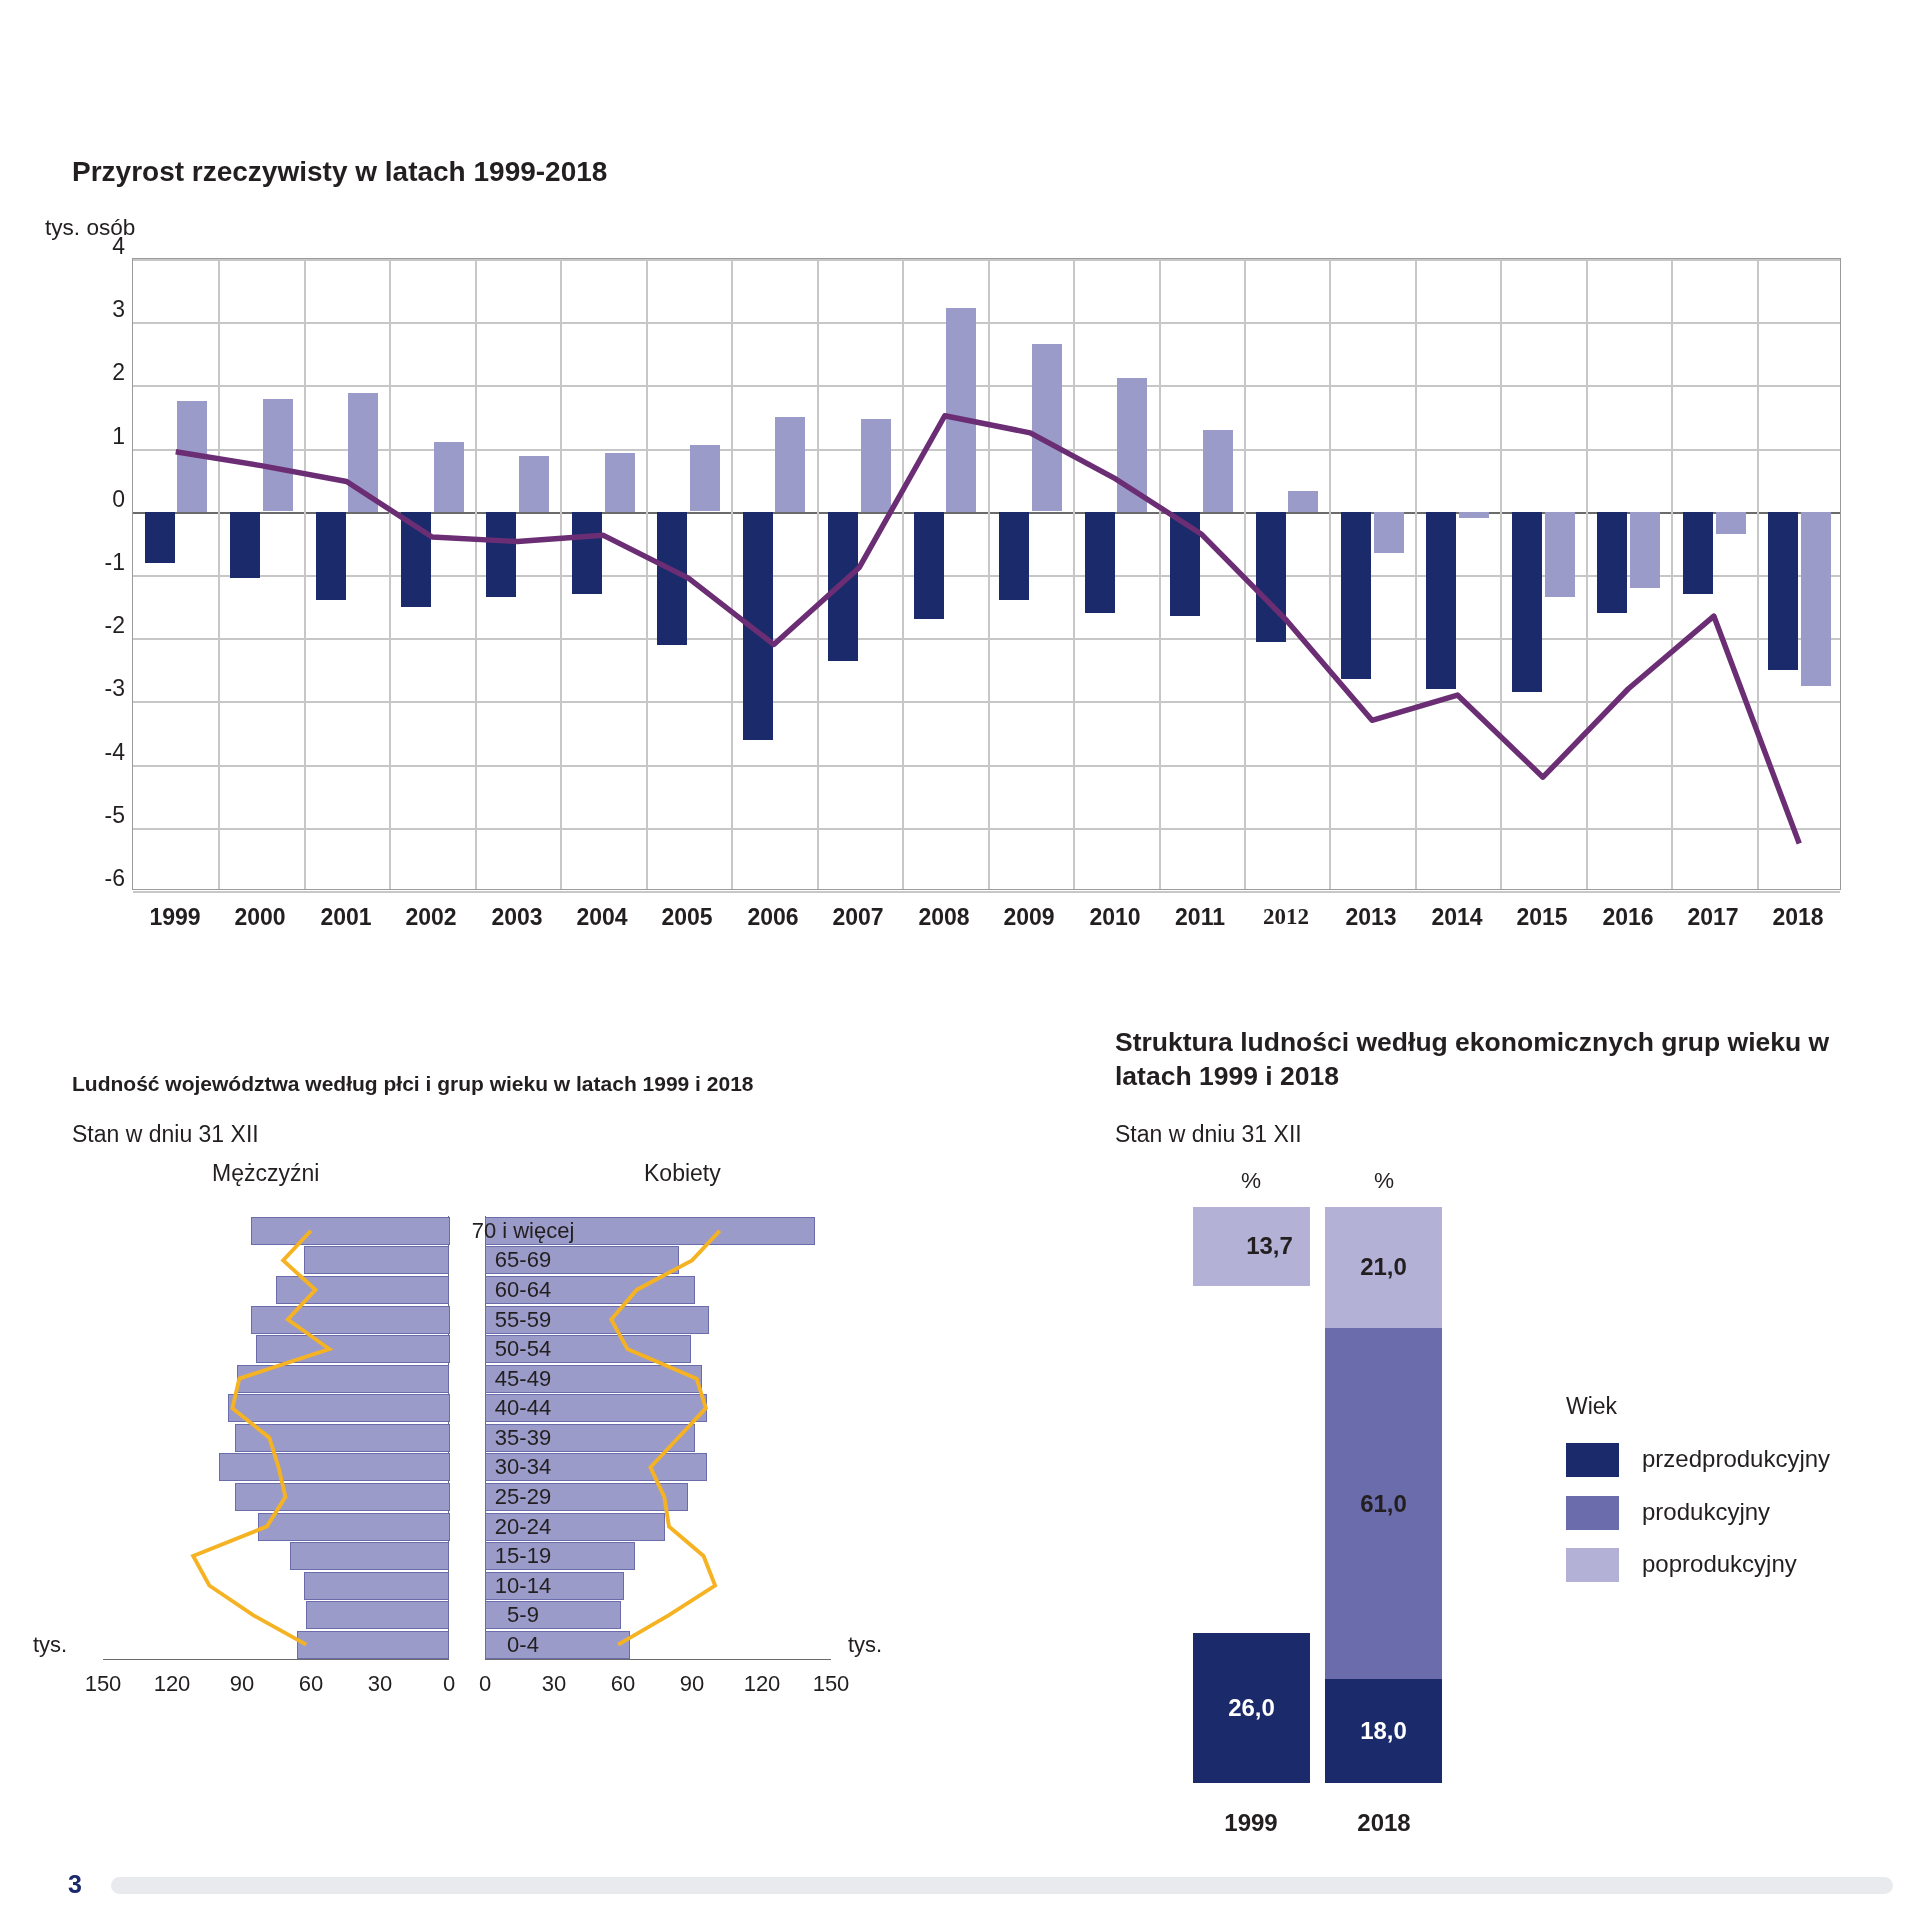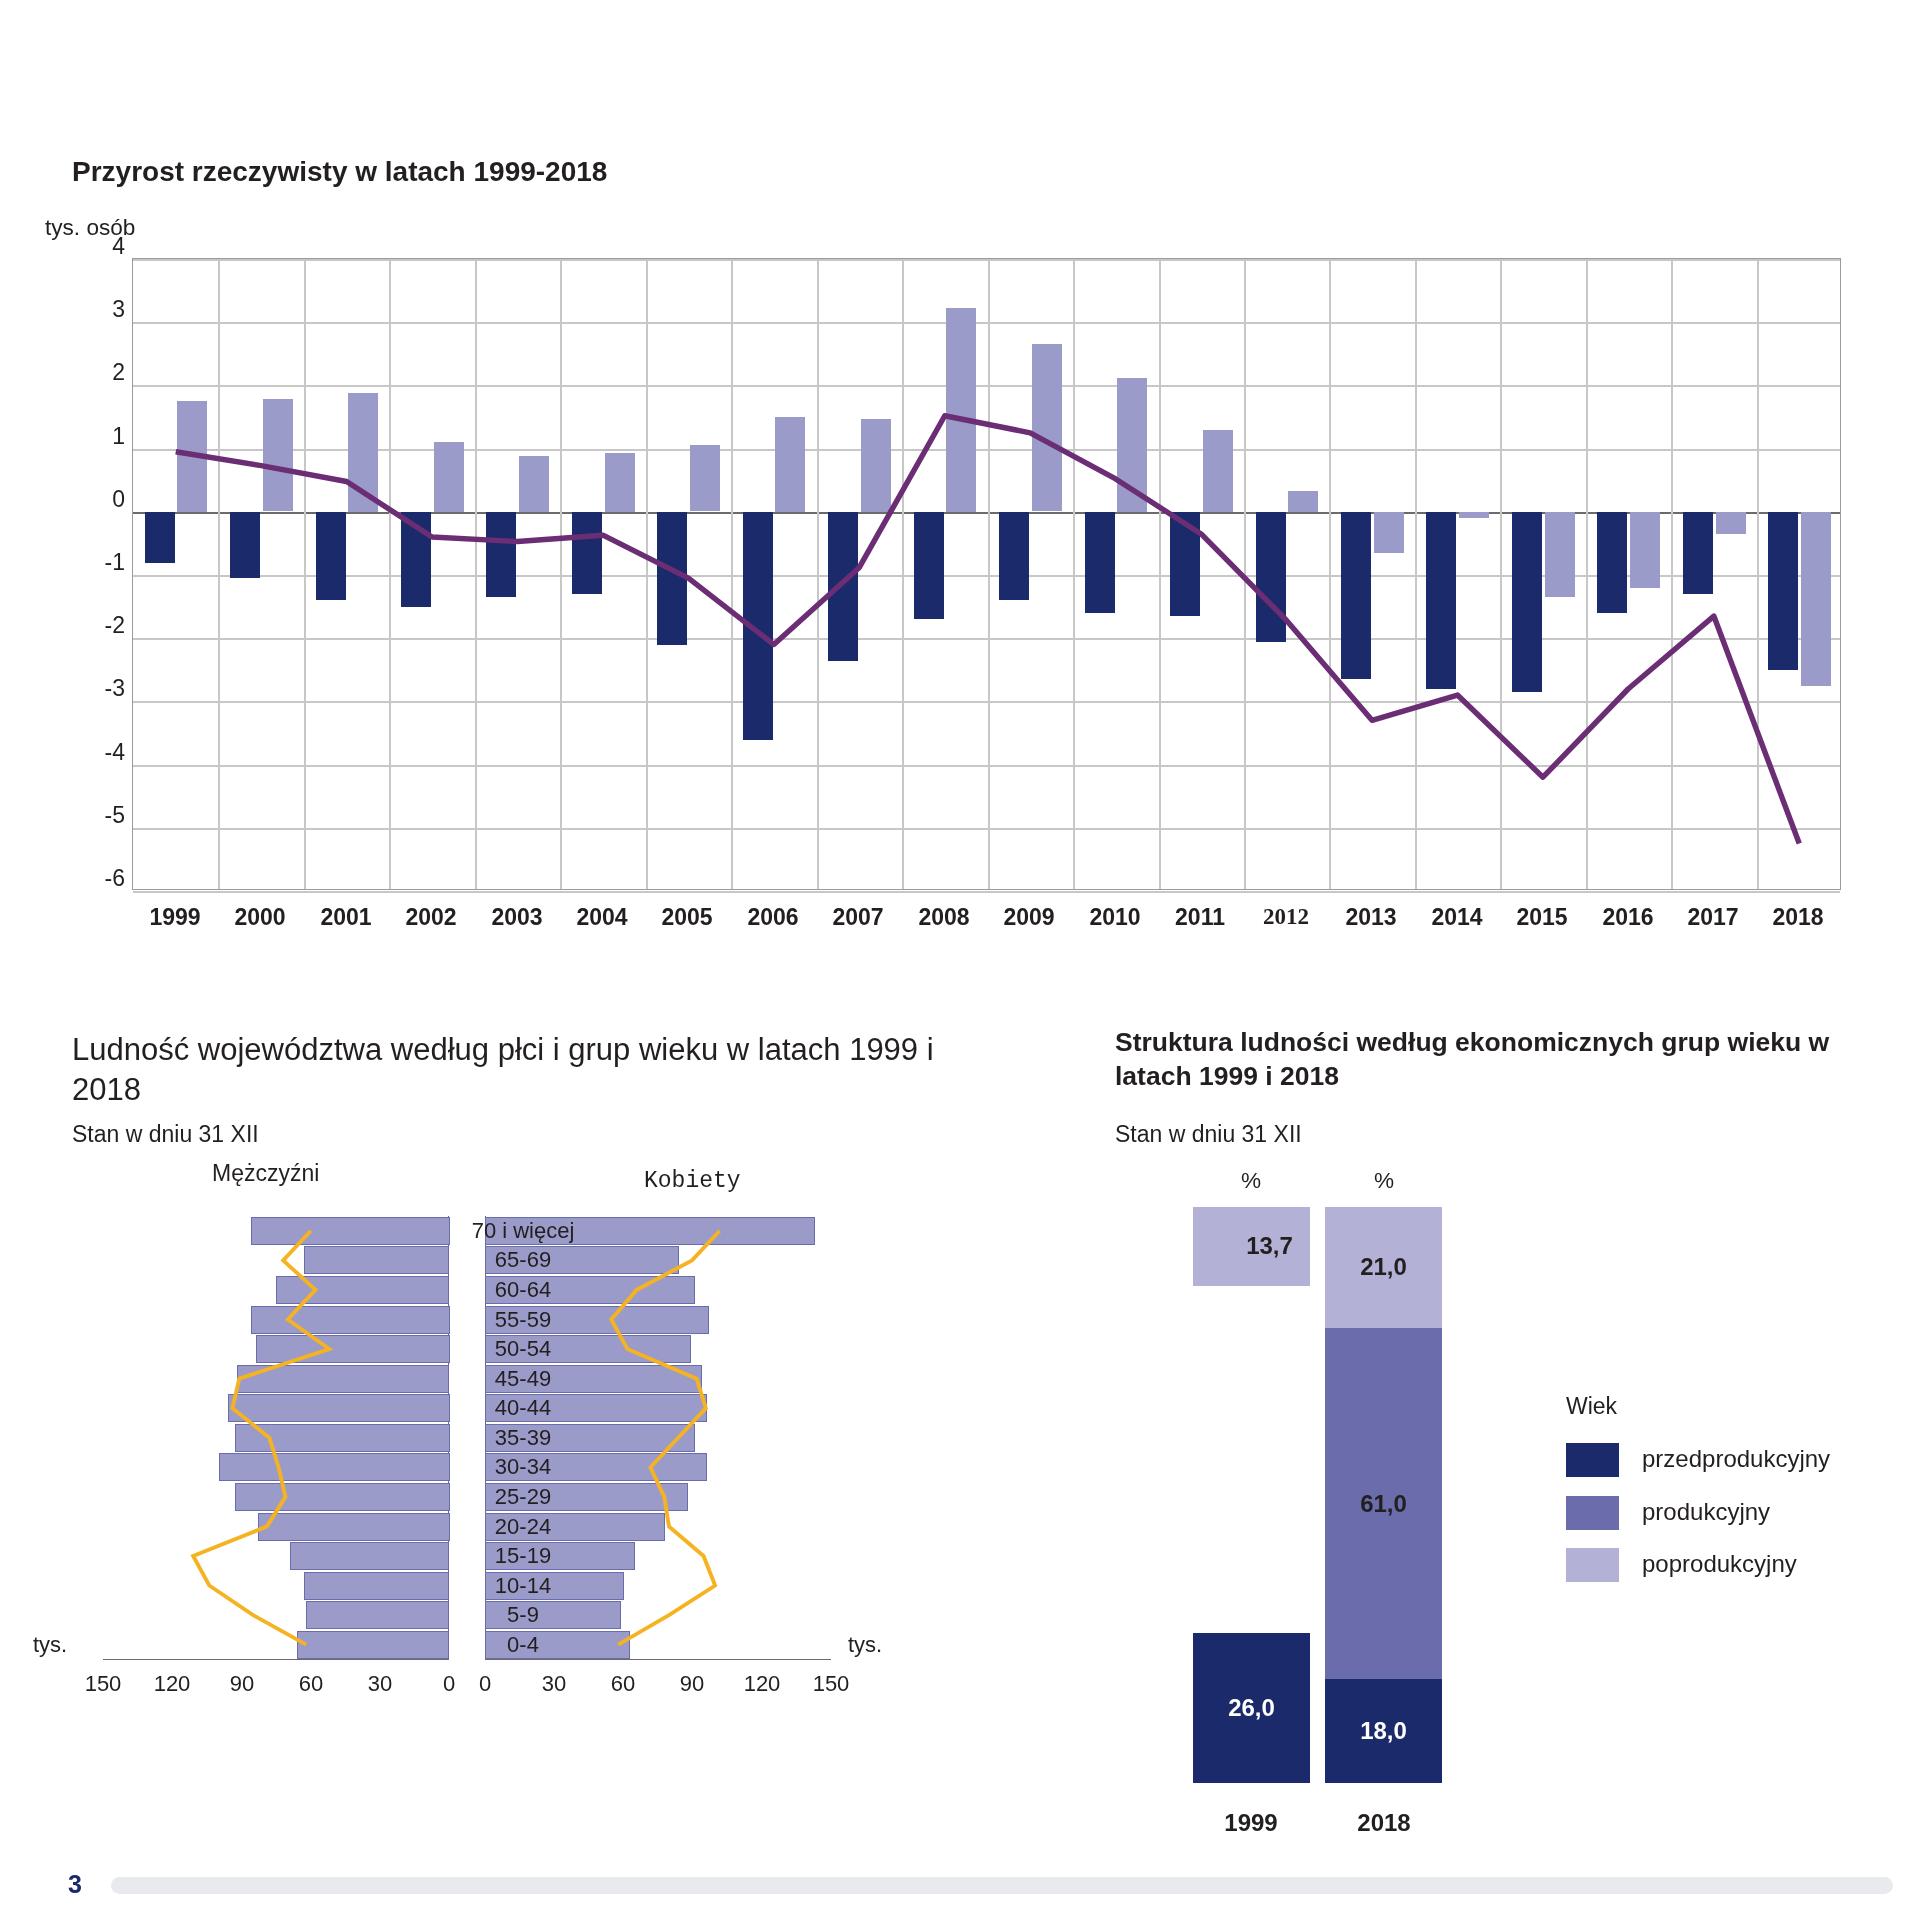--- a/index.html
+++ b/index.html
@@ -44,21 +44,21 @@
   .bar-mig { position: absolute; background: #1b2a6b; }
   .bar-nat { position: absolute; background: #9a9bc8; }
 
   .legend1 { position: absolute; left: 1463px; top: 290px; width: 358px; }
   .legend1 .row { position: relative; height: 49px; }
   .legend1 .swatch { position: absolute; left: 0; top: 9.3px; width: 51px; height: 31px; }
   .legend1 .lineswatch { position: absolute; left: 0; top: 22.6px; width: 51px; height: 5.4px; background: #6b2d73; }
   .legend1 .lbl { position: absolute; left: 75px; top: 7.8px; font-size: 24px; }
 
   
-  .s2-title { position: absolute; left: 72px; top: 1030px; font-size: 31px; font-weight: normal; line-height: 1.28; width: 918px; }
+  .s2-title { position: absolute; left: 72px; top: 1071px; font-size: 21px; font-weight: bold; line-height: 1.28; width: 918px; }
   .s2-sub   { position: absolute; left: 72px; top: 1121px; font-size: 23px; }
 
   .pyr { position: absolute; left: 72px; top: 1160px; width: 988px; height: 646px; }
   .pyr-head { position: absolute; font-size: 23px; }
   .pyr-box { position: absolute; border-left: 1.6px solid #6b6b6b; border-bottom: 1.6px solid #6b6b6b; }
   .pyr-bar { position: absolute; background: #9a9bc8; border: 0.8px solid #6b6cab; }
   .pyr-agelabels { position: absolute; width: 148px; }
   .pyr-agelabels span { position: absolute; width: 148px; text-align: center; font-size: 22px; transform: translateY(-50%); }
   .pyr-axis { position: absolute; font-size: 22px; }
   .pyr-axis span { position: absolute; transform: translateX(-50%); }
@@ -211,21 +211,21 @@
       <span style="left: 1496px;">2016</span>
       <span style="left: 1581px;">2017</span>
       <span style="left: 1666px;">2018</span>
     </div>
 
 
   <div class="s2-title">Ludność województwa według płci i grup wieku w latach 1999 i 2018</div>
   <div class="s2-sub">Stan w dniu 31 XII</div>
   <div class="pyr" id="pyr">
       <div class="pyr-head" style="left: 140px; top: 0px;">Mężczyźni</div>
-      <div class="pyr-head" style="left: 572px; top: 8px; font-family: Liberation Mono, monospace;">Kobiety</div>
+      <div class="pyr-head" style="left: 572px; top: 0px;">Kobiety</div>
       <div class="pyr-box" style="left: 31px; top: 56px; width: 346px; height: 444px; border-left: none; border-right: 1.6px solid rgb(107, 107, 107);"></div>
       <div class="pyr-box" style="left: 413px; top: 56px; width: 346px; height: 444px;"></div>
       <div class="pyr-bar" style="top: 57px; height: 28px; width: 199px; left: 179px;"></div>
       <div class="pyr-bar" style="top: 86px; height: 28px; width: 145px; left: 232px;"></div>
       <div class="pyr-bar" style="top: 116px; height: 28px; width: 173px; left: 204px;"></div>
       <div class="pyr-bar" style="top: 146px; height: 28px; width: 199px; left: 179px;"></div>
       <div class="pyr-bar" style="top: 175px; height: 28px; width: 194px; left: 184px;"></div>
       <div class="pyr-bar" style="top: 205px; height: 28px; width: 212px; left: 165px;"></div>
       <div class="pyr-bar" style="top: 234px; height: 28px; width: 222px; left: 156px;"></div>
       <div class="pyr-bar" style="top: 264px; height: 28px; width: 215px; left: 163px;"></div>

